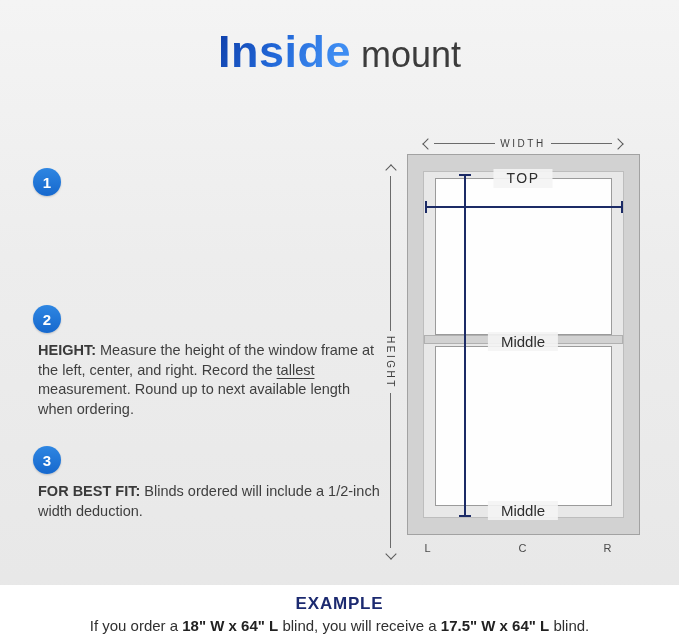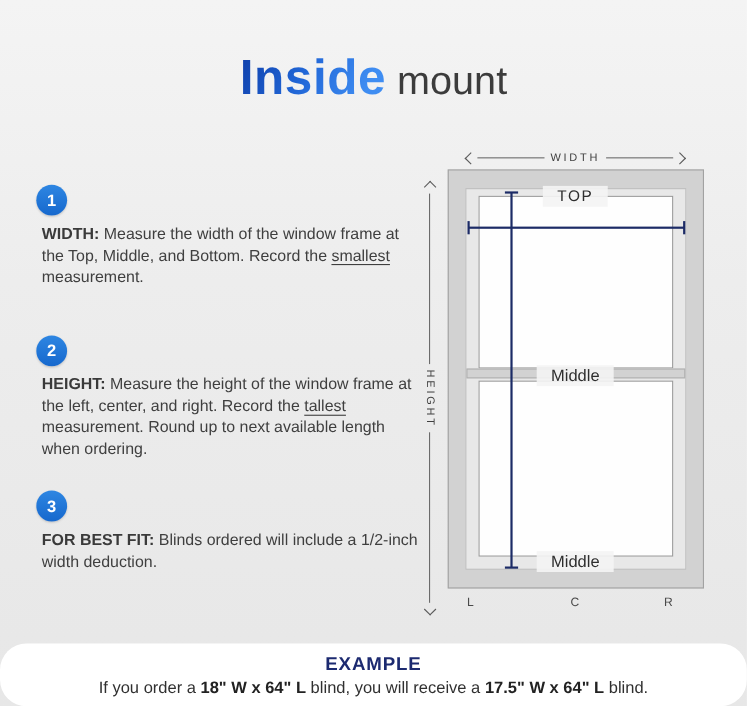--- a/index.html
+++ b/index.html
@@ -6,21 +6,21 @@
   .page{
     position:relative;
     width:679px;height:642px;
     background:linear-gradient(180deg,#f4f4f4 0%,#ededed 40%,#e7e7e7 100%);
     font-family:"Liberation Sans", sans-serif;
     overflow:hidden;
   }
   
   .title-wrap{position:absolute;top:26px;left:0;width:100%;text-align:center;line-height:1;}
   .title-line1{font-size:36px;font-weight:600;color:#404040;letter-spacing:.5px;}
-  .title-line2{margin-top:21px;}
+  .title-line2{margin-top:3px;}
   .title-highlight{
     font-size:45px;font-weight:700;letter-spacing:.5px;
     background:linear-gradient(115deg,#0e3ea9 0%,#2268d8 45%,#3f8df2 85%);
     -webkit-background-clip:text;background-clip:text;color:transparent;
   }
   .title-suffix{font-size:36px;font-weight:500;color:#3c3c3c;margin-left:10px;}
   
   .step-circle{
     position:absolute;width:28px;height:28px;border-radius:50%;
     background:linear-gradient(180deg,#2e86e2 0%,#1668cd 100%);
@@ -103,42 +103,39 @@
   .arrow-v .seg{flex:1;width:0;border-left:1px solid #6b6b6b;}
   .arrow-v .dim-label{writing-mode:vertical-rl;}
   .chev{width:7px;height:7px;flex:none;}
   .chev-left{border-left:1.5px solid #5a5a5a;border-bottom:1.5px solid #5a5a5a;transform:rotate(45deg);margin-right:-3px;}
   .chev-right{border-top:1.5px solid #5a5a5a;border-right:1.5px solid #5a5a5a;transform:rotate(45deg);margin-left:-3px;}
   .chev-up{border-top:1.5px solid #5a5a5a;border-left:1.5px solid #5a5a5a;transform:rotate(45deg);margin-bottom:-3px;}
   .chev-down{border-bottom:1.5px solid #5a5a5a;border-right:1.5px solid #5a5a5a;transform:rotate(45deg);margin-top:-3px;}
   
   .example{
     position:absolute;left:0;bottom:0;width:100%;height:57px;background:#ffffff;
-    display:flex;flex-direction:column;align-items:center;justify-content:center;gap:3px;border-radius:24px;
+    display:flex;flex-direction:column;align-items:center;justify-content:center;gap:3px;
   }
   .example-heading{font-size:17px;font-weight:700;color:#1c2a70;letter-spacing:.8px;}
   .example-line{font-size:15px;color:#303030;}
   .example-line b{font-weight:700;color:#222;}
 </style>
 </head>
 <body>
 
 <div class="page">
 
   <div class="title-wrap">
     <div class="title-line2">
       <span class="title-highlight">Inside</span><span class="title-suffix">mount</span>
     </div>
   </div>
 
   <div class="step-circle" id="step1-circle">
     <span>1</span>
-  </div>
-  <div class="step-text" id="step1-text">
-    <span class="step-lead">WIDTH:</span><span> Measure the width of the window frame at the Top, Middle, and Bottom. Record the </span><span class="u">smallest</span><span> measurement.</span>
   </div>
 
   <div class="step-circle" id="step2-circle">
     <span>2</span>
   </div>
   <div class="step-text" id="step2-text">
     <span class="step-lead">HEIGHT:</span><span> Measure the height of the window frame at the left, center, and right. Record the </span><span class="u">tallest</span><span> measurement. Round up to next available length when ordering.</span>
   </div>
 
   <div class="step-circle" id="step3-circle">

